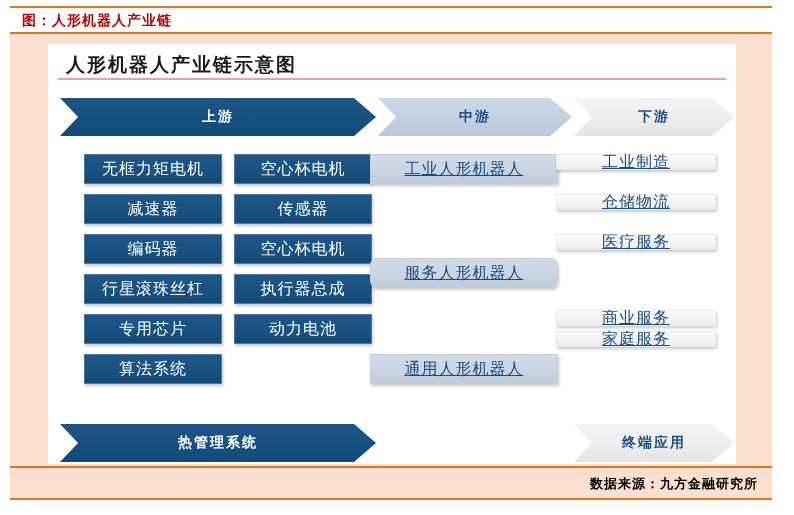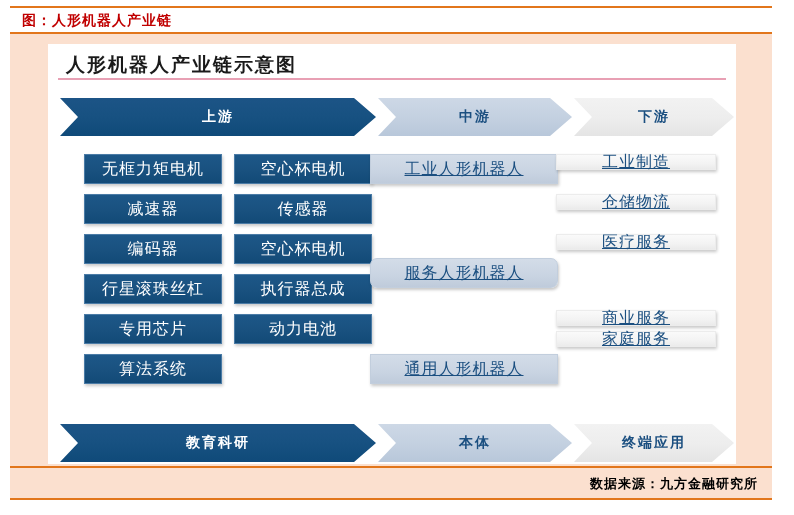--- a/index.html
+++ b/index.html
@@ -240,24 +240,21 @@
       <span>商业服务</span>
       </div>
     <div class="box light down-col d4">
       <span>家庭服务</span>
       </div>
 
   </div>
 
   <div class="chev-row" id="chev-row-bottom">
     <div class="chev dark c1">
-      <span>教育科研</span>
-    </div>
-    <div class="chev mid c2">
-      <span>本体</span>
+      <span>热管理系统</span>
     </div>
     <div class="chev light c3">
       <span>终端应用</span>
     </div>
   </div>
 
 </div>
 
 <div id="source-bar">
   <div id="source-text">数据来源：九方金融研究所</div>

